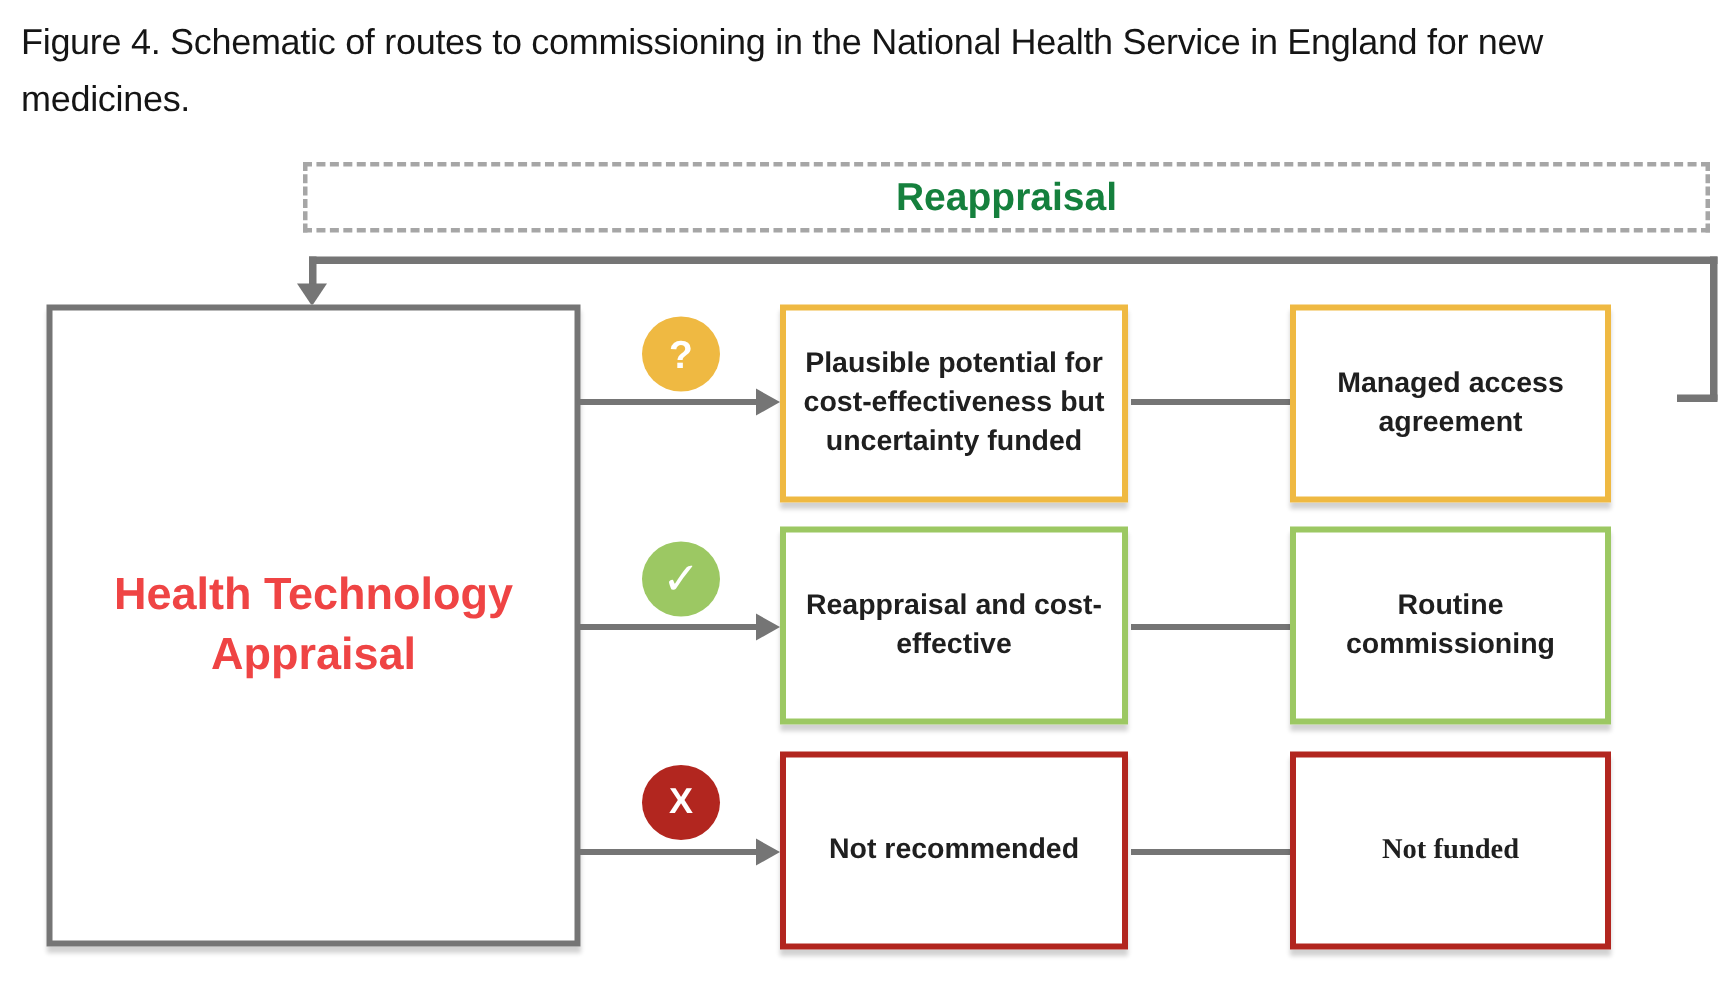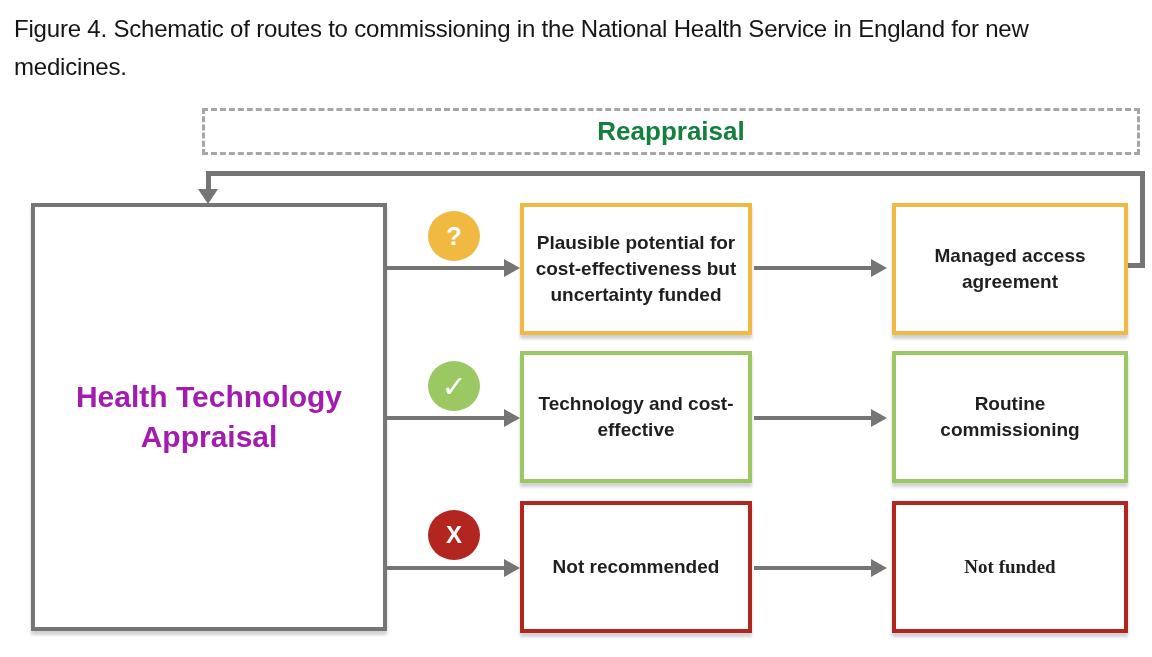--- a/index.html
+++ b/index.html
@@ -33,21 +33,21 @@
     border-top:15px solid #757575;
   }
 
   
   .hta-box{
     position:absolute;left:31px;top:203px;width:356px;height:428px;
     border:4px solid #757575;box-sizing:border-box;background:#ffffff;
     display:flex;align-items:center;justify-content:center;text-align:center;
     box-shadow:0 4px 3px rgba(0,0,0,0.18);
   }
-  .hta-label{font-size:30px;font-weight:bold;color:#a21caf;max-width:290px;line-height:1.35;}
+  .hta-label{font-size:30px;font-weight:bold;color:#ef4444;max-width:290px;line-height:1.35;}
 
   
   .badge{
     position:absolute;left:428px;width:52px;height:50px;border-radius:50%;
     display:flex;align-items:center;justify-content:center;
     color:#ffffff;font-weight:bold;
   }
   .badge.r0{top:211px;font-size:26px;}
   .badge.r1{top:361px;font-size:30px;font-weight:normal;}
   .badge.r2{top:510px;font-size:24px;}
@@ -57,21 +57,21 @@
     position:absolute;height:132px;box-sizing:border-box;background:#ffffff;
     border:4px solid #999999;
     display:flex;align-items:center;justify-content:center;text-align:center;
     box-shadow:0 4px 3px rgba(0,0,0,0.18);
   }
   .flow-box .box-label{
     font-size:19px;font-weight:bold;color:#1f1f1f;line-height:1.38;
   }
   .box-mid{left:520px;width:232px;}
   .box-mid .box-label{max-width:206px;}
-  .box-right{left:892px;width:236px;}
+  .box-right{left:860px;width:214px;}
   .box-right .box-label{max-width:180px;}
   .rowtop0{top:203px;} .rowtop1{top:351px;} .rowtop2{top:501px;}
 
   
   .h-line{height:4px;}
   .a1{left:385px;width:120px;}
   .a2{left:754px;width:118px;}
   .y0{top:266px;} .y1{top:416px;} .y2{top:566px;}
   .h0{top:259px;} .h1{top:409px;} .h2{top:559px;}
 </style>
@@ -109,21 +109,21 @@
   <div class="flow-box box-right rowtop0" style="border-color: rgb(239, 185, 66);">
     <span class="box-label">Managed access agreement</span>
   </div>
 
   <div class="conn h-line a1 y1"></div>
   <div class="arrowhead-right h1" style="left:504px;"></div>
   <div class="badge r1" style="background-color: rgb(156, 200, 99);">
     <span>✓</span>
   </div>
   <div class="flow-box box-mid rowtop1" style="border-color: rgb(156, 200, 99);">
-    <span class="box-label">Technology and cost-effective</span>
+    <span class="box-label">Reappraisal and cost-effective</span>
   </div>
   <div class="conn h-line a2 y1"></div>
   <div class="arrowhead-right h1" style="left:871px;"></div>
   <div class="flow-box box-right rowtop1" style="border-color: rgb(156, 200, 99); justify-content: center;">
     <span class="box-label">Routine commissioning</span>
   </div>
 
   <div class="conn h-line a1 y2"></div>
   <div class="arrowhead-right h2" style="left:504px;"></div>
   <div class="badge r2" style="background-color: rgb(178, 38, 31);">

